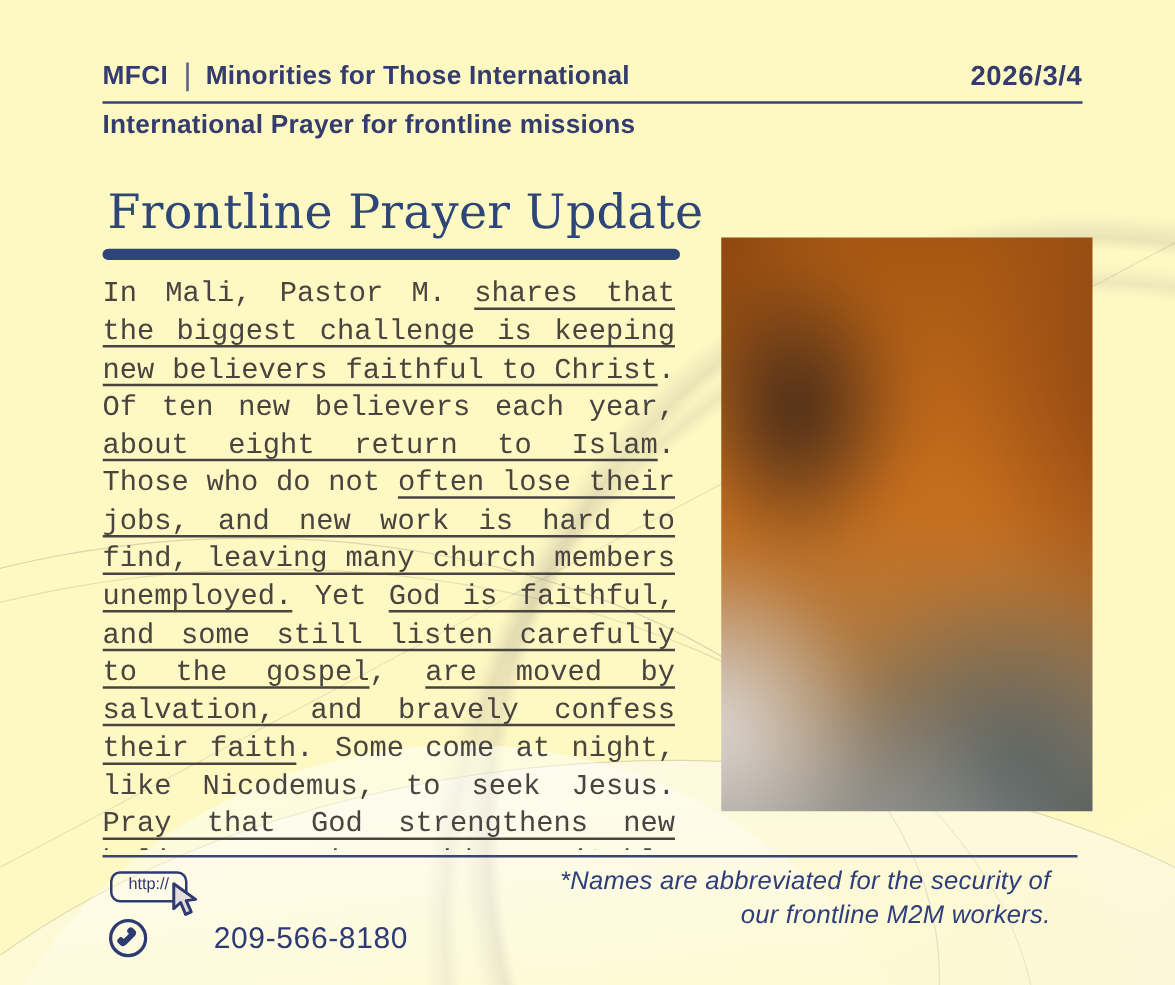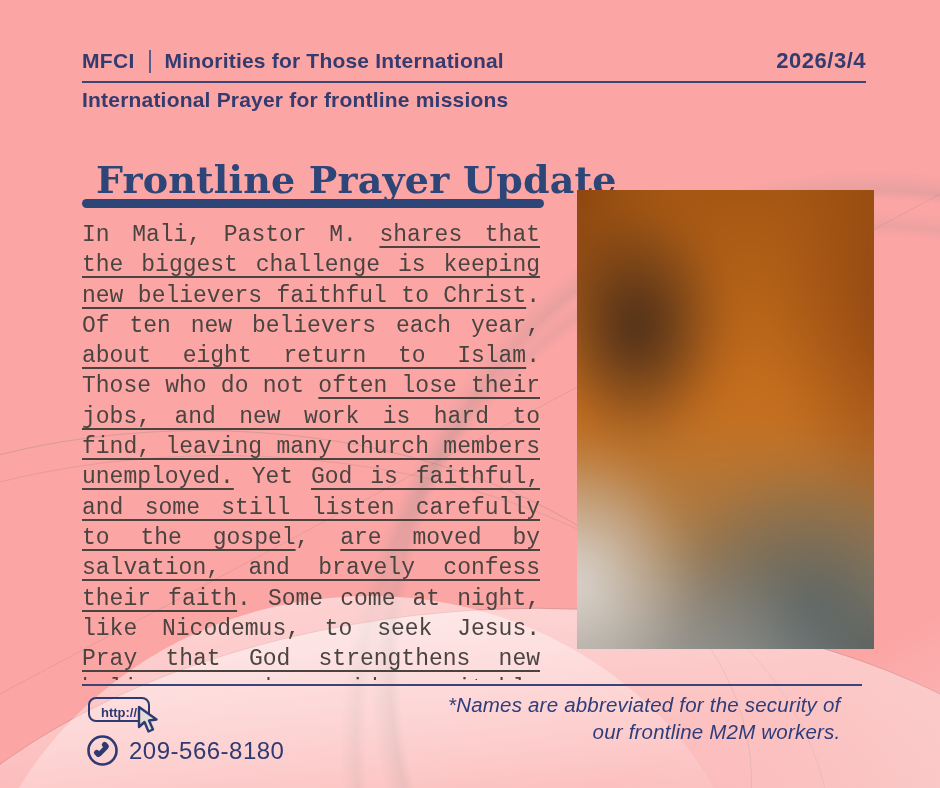--- a/index.html
+++ b/index.html
@@ -1,18 +1,18 @@
 <!DOCTYPE html>
 <html><head>
 <meta charset="utf-8">
 <style>
   html,body { margin:0; padding:0; }
   .page {
     position:relative; width:940px; height:788px;
-    background:#fca5a5; overflow:hidden;
+    background:#fef9c3; overflow:hidden;
     font-family:"Liberation Sans", sans-serif;
   }
   
   .wave { position:absolute; pointer-events:none; }
   .wave1 { left:-350px; top:430px; width:1100px; height:700px; border-radius:50%;
            border:1px solid rgba(140,130,125,.30); }
   .wave2 { left:-390px; top:455px; width:1220px; height:780px; border-radius:50%;
            border:1px solid rgba(140,130,125,.22); }
   .wave3 { left:-180px; top:610px; width:1350px; height:520px;
            border-radius:50% 50% 0 0 / 80% 80% 0 0;
@@ -34,22 +34,22 @@
   .header { position:absolute; left:82px; top:48px; width:784px; }
   .hrow1 { display:flex; align-items:center; }
   .org-abbr { font-weight:bold; font-size:21px; color:#343b6e; letter-spacing:.3px; }
   .vsep { width:2px; height:23px; background:#565d8c; margin:0 14px; }
   .org-name { font-weight:bold; font-size:21px; color:#343b6e; letter-spacing:.2px; }
   .hdate { margin-left:auto; font-weight:bold; font-size:22px; color:#343b6e; letter-spacing:.5px; }
   .hline { margin-top:7px; height:2px; background:#3c4375; }
   .hrow2 { margin-top:5px; font-weight:bold; font-size:21px; color:#343b6e; letter-spacing:.2px; }
 
   
-  .title { position:absolute; left:82px; top:143px; margin:14px;
-           font-family:"DejaVu Serif", serif; font-weight:bold; font-size:38px;
+  .title { position:absolute; left:82px; top:143px; margin:4px;
+           font-family:"DejaVu Serif", serif; font-weight:normal; font-size:38px;
            color:#2d4677; letter-spacing:.2px; white-space:nowrap; }
   .title-rule { position:absolute; left:82px; top:199px; width:462px; height:9px;
                 border-radius:5px; background:#2d4677; }
 
   
   .article { position:absolute; left:82px; top:220px; width:458px; height:460px;
              overflow:hidden; font-family:Liberation Mono, monospace; font-size:23px;
              line-height:30.3px; color:#4a4441; text-align:justify; }
   .article span.u { text-decoration:underline; text-decoration-thickness:2px; text-underline-offset:5px; }
 
@@ -64,25 +64,25 @@
       radial-gradient(150px 150px at 100% 100%, rgba(40,44,46,.85), rgba(40,44,46,0) 70%),
       radial-gradient(210px 310px at 102% 30%, rgba(128,58,15,.85), rgba(128,58,15,0) 75%),
       radial-gradient(170px 210px at 0% 8%, rgba(118,54,13,.8), rgba(118,54,13,0) 70%),
       linear-gradient(180deg, #9e5210 0%, #c76f1e 48%, #a87b47 72%, #8c8c88 100%);
   }
 
   
   .footer-rule { position:absolute; left:82px; top:684px; width:780px; height:2px; background:#3c4375; }
   .furl { position:absolute; left:88px; top:697px; display:flex; align-items:center; }
   .url-badge { position:relative; width:62px; height:25px; border:2.5px solid #2e3a72;
-               border-radius:8px; display:flex; align-items:flex-end; justify-content:center;
-               color:#2e3a72; font-weight:bold; font-size:13px; letter-spacing:0; box-sizing:border-box; }
+               border-radius:8px; display:flex; align-items:flex-start; justify-content:center;
+               color:#2e3a72; font-weight:normal; font-size:13px; letter-spacing:0; box-sizing:border-box; }
   .cursor-svg { position:absolute; right:-14px; bottom:-15px; }
   .link-text { margin-left:26px; font-size:24px; color:#2e3a72; letter-spacing:.5px; }
-  .fphone { position:absolute; left:86px; top:734px; display:flex; align-items:center; }
+  .fphone { position:absolute; left:86px; top:734px; display:flex; align-items:center;gap:42px; }
   .phone-text { margin-left:10px; font-size:24px; color:#2e3a72; letter-spacing:.5px; }
   .note { position:absolute; left:448px; top:691px; font-style:italic; font-size:20.5px;
           line-height:27px; color:#2e3d7b; letter-spacing:.2px; }
   .note .l2 { padding-left:9px;text-align:right; }
 </style>
 </head>
 <body>
 
 <div class="page">
 

